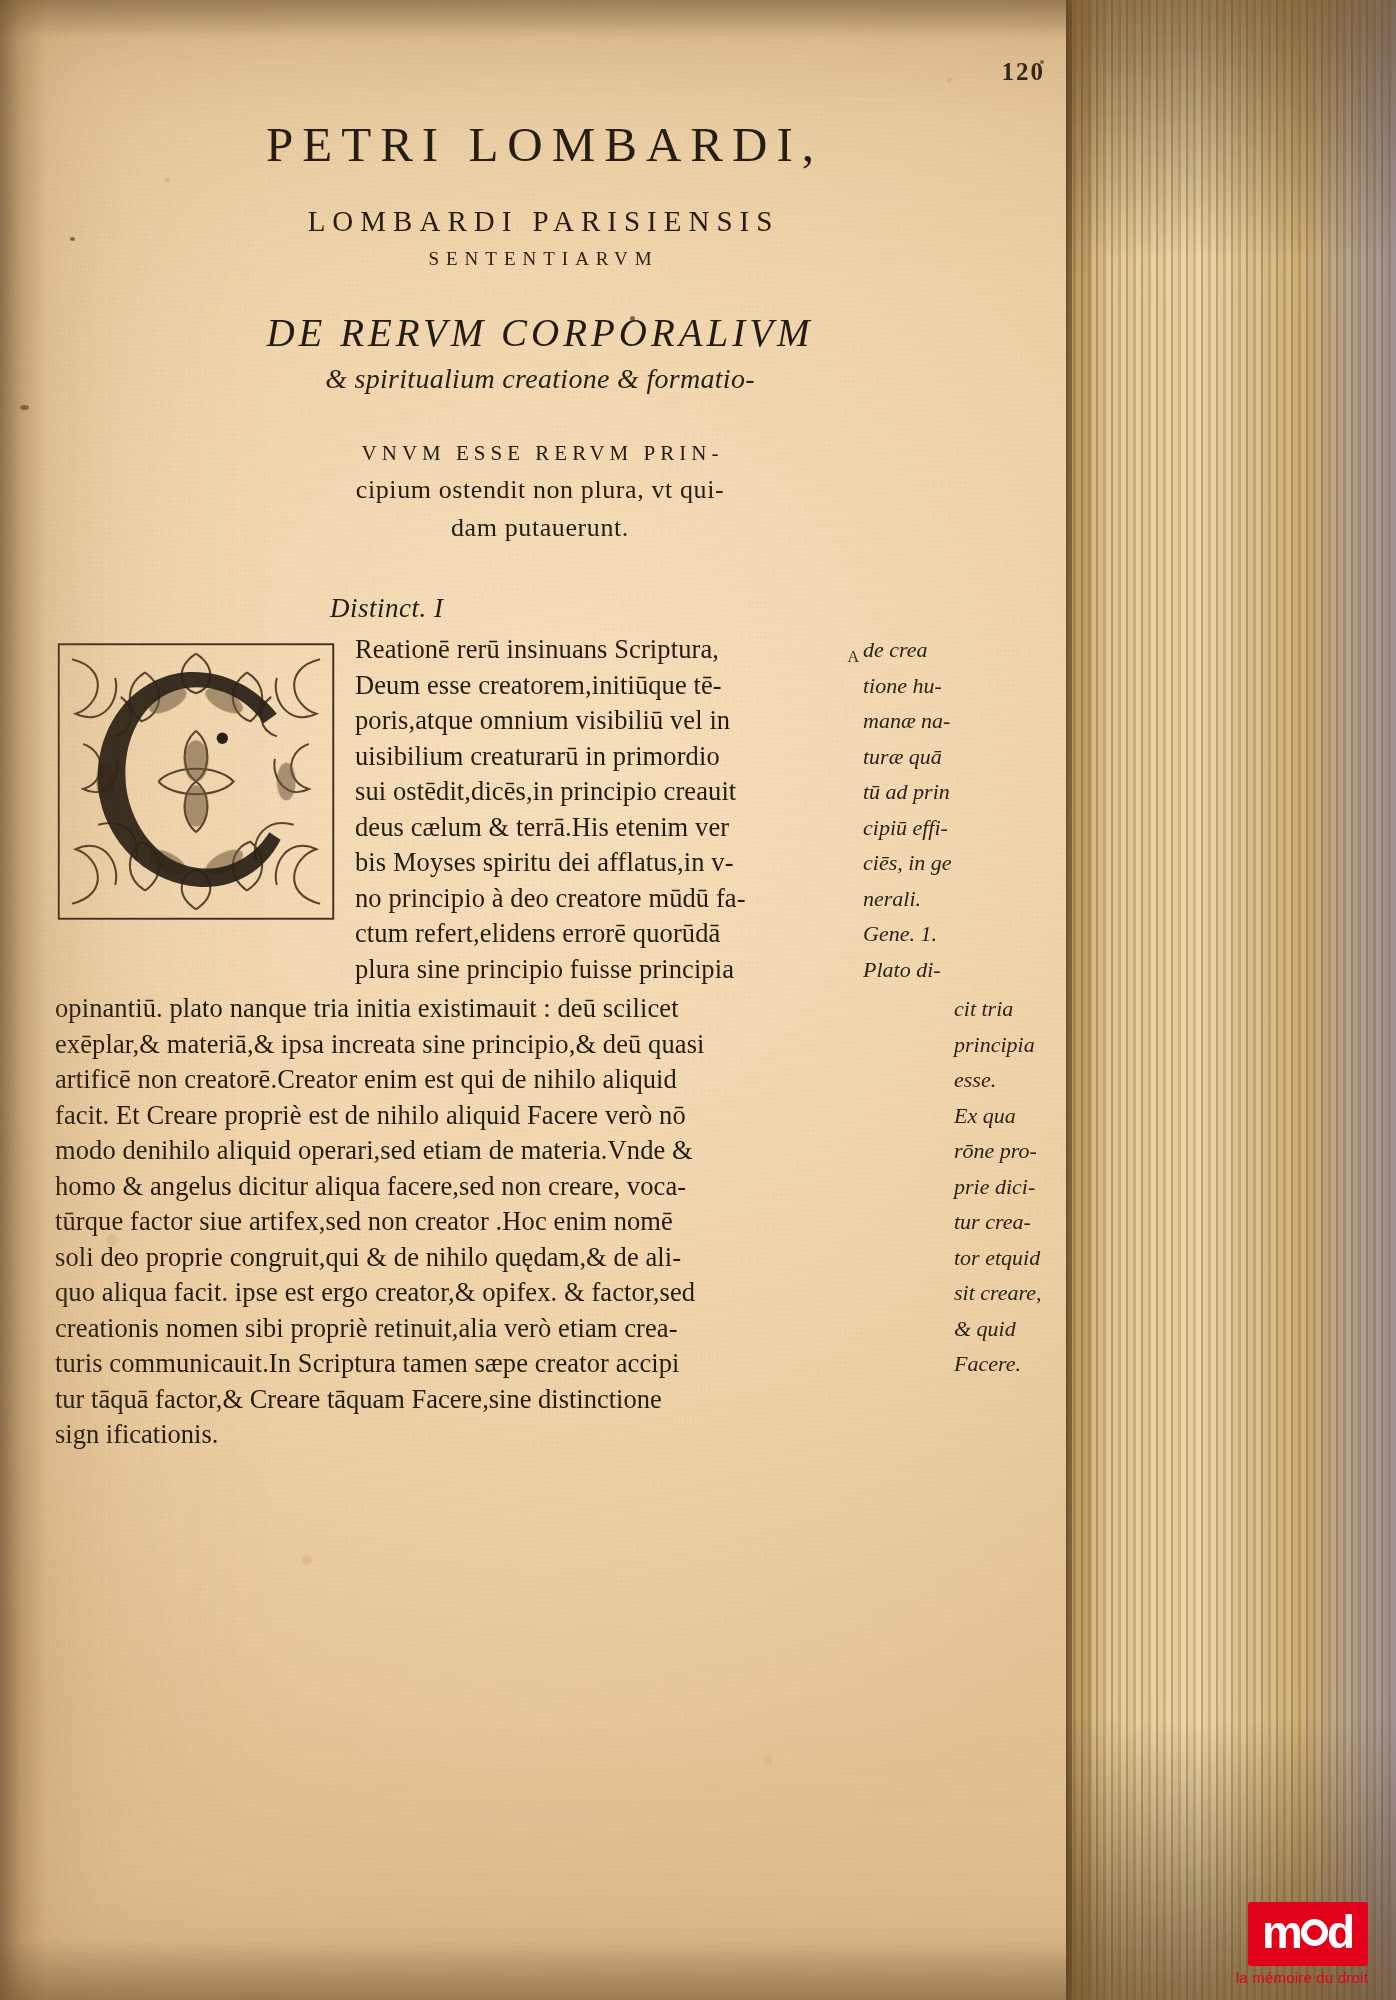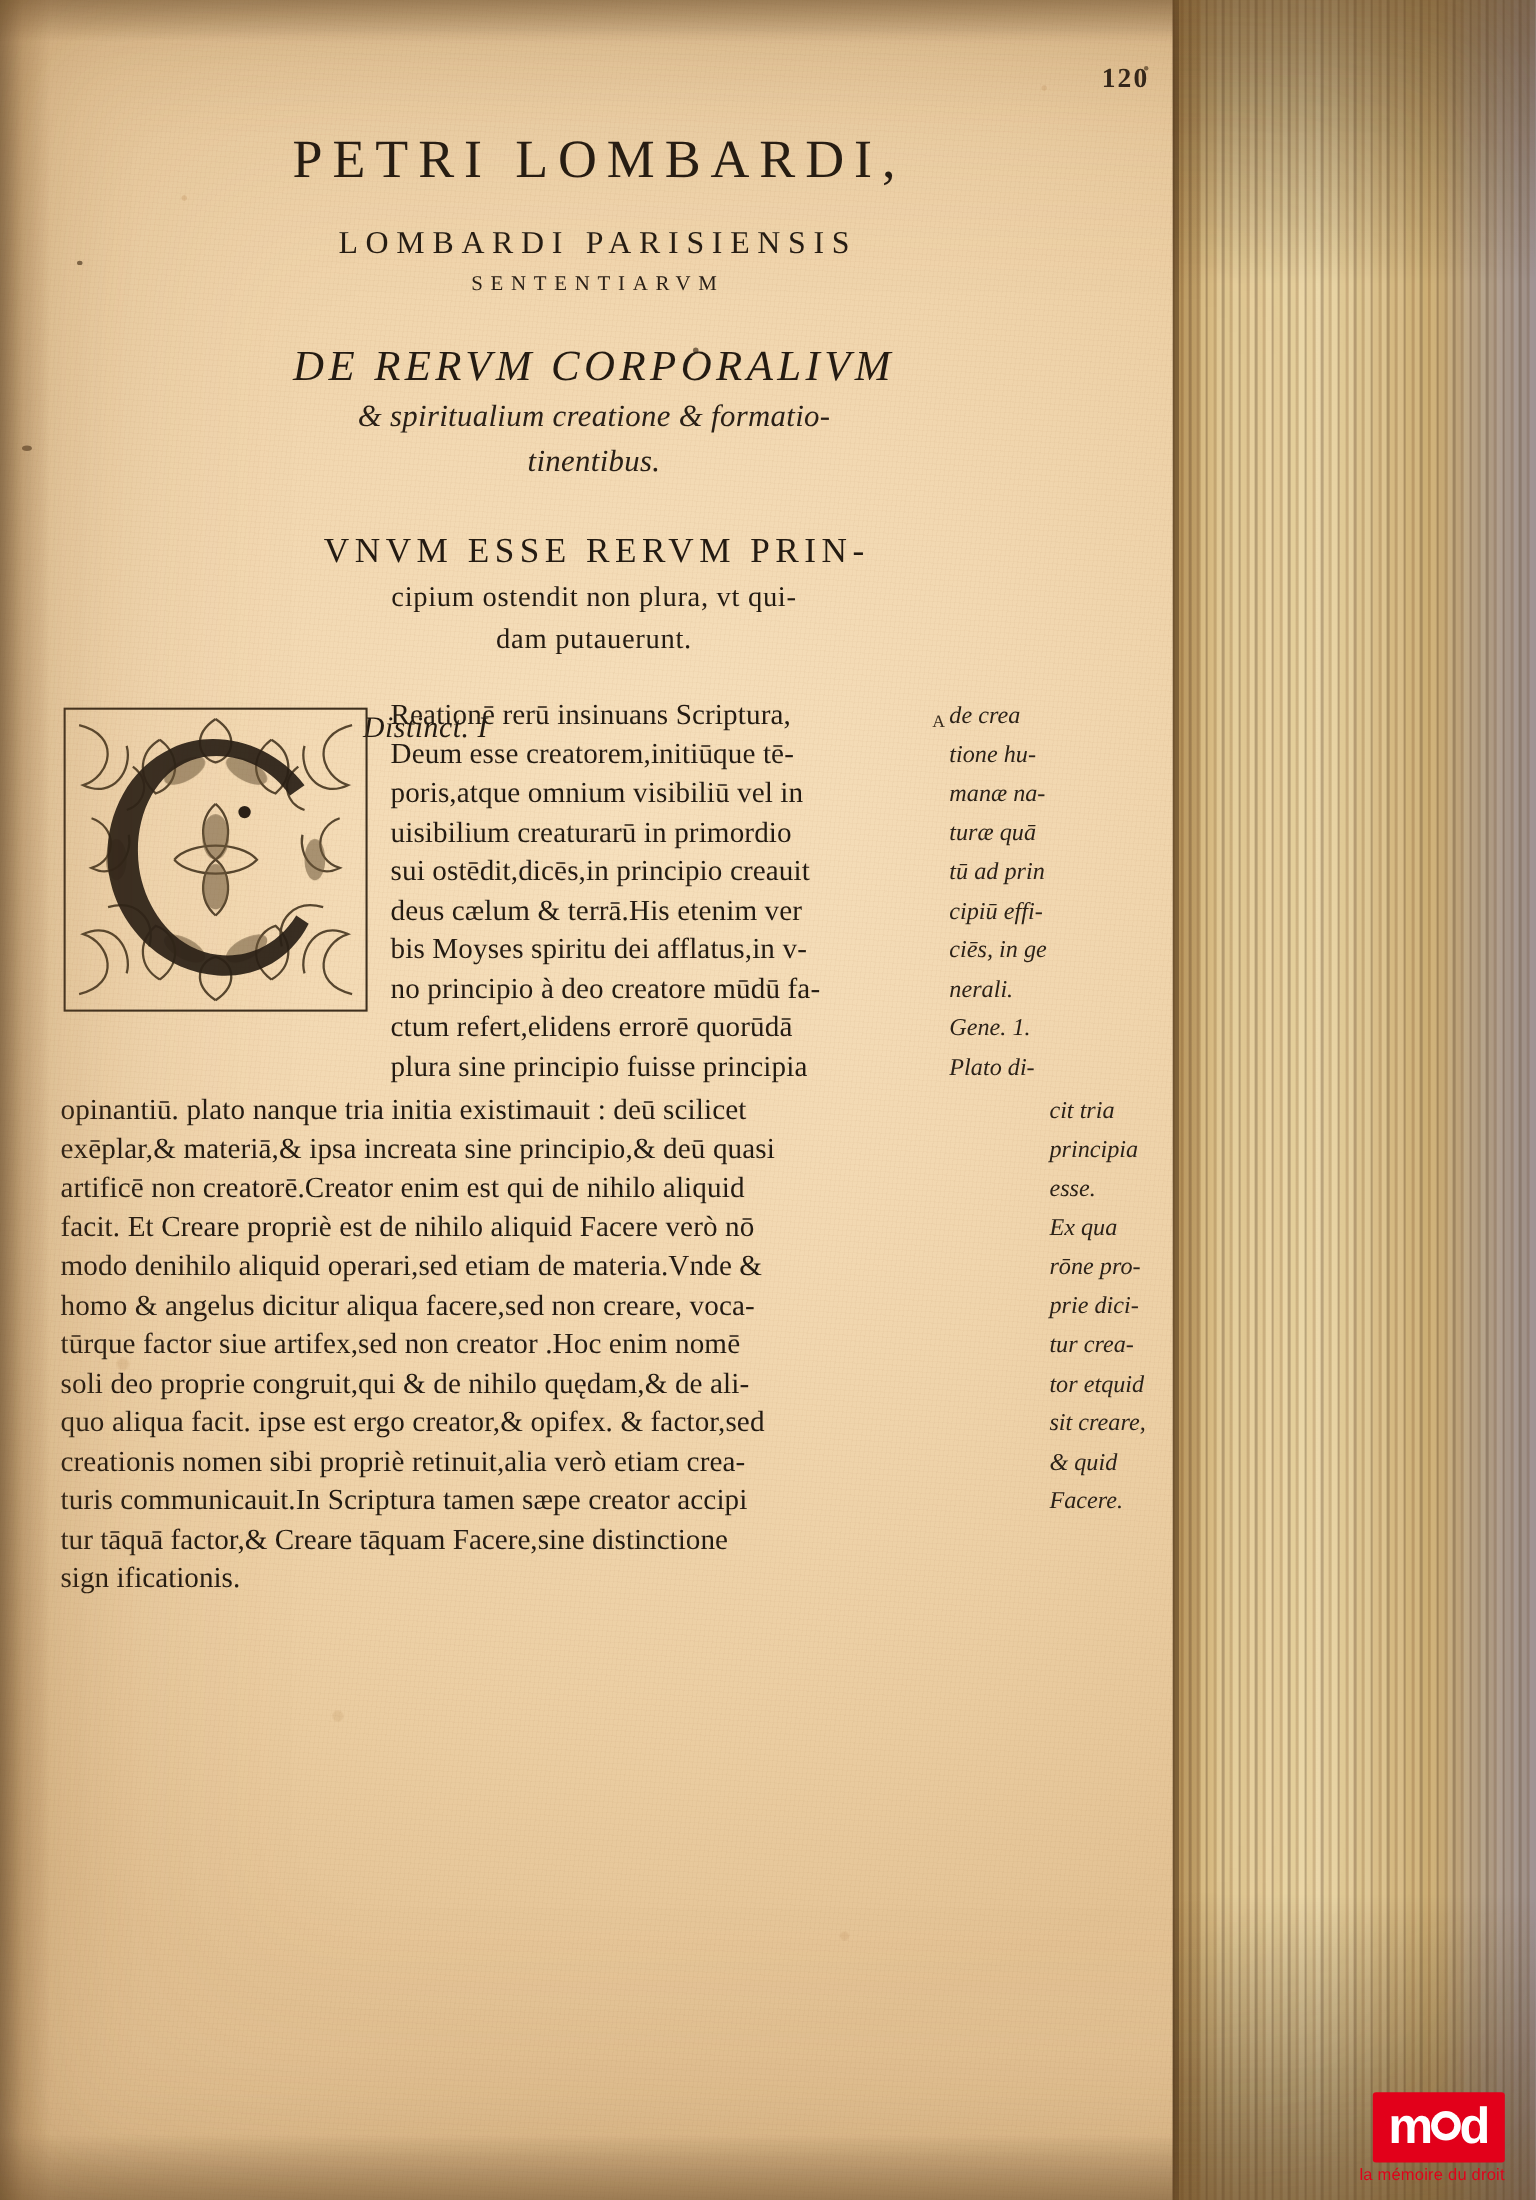--- a/index.html
+++ b/index.html
@@ -130,21 +130,21 @@
     font-style:italic;
     font-size:28px;letter-spacing:.3px;
     margin:8px 0 0 0;color:#2a2017;
   }
   .t-ital.l2{margin-top:9px;}
   .t-ital.l3{margin-top:9px;}
 
   .t-caps2{
     text-align:center;
     font-family:"Liberation Serif",serif;
-    font-size:32px;letter-spacing:5px;
+    font-size:21px;letter-spacing:5px;
     margin:46px 0 0 0;text-indent:5px;color:#241b12;
   }
   .t-rom{
     text-align:center;
     font-family:"Liberation Serif",serif;
     font-size:26px;letter-spacing:.6px;
     margin:9px 0 0 0;color:#241b12;
   }
   .t-rom.l2{margin-top:8px;}
 
@@ -270,21 +270,20 @@
 
   <div class="block">
 
     <div class="t-main">PETRI LOMBARDI,</div>
 
     <div class="t-sub1">LOMBARDI PARISIENSIS</div>
     <div class="t-sub2">SENTENTIARVM</div>
 
     <div class="t-ital-caps">DE RERVM CORPORALIVM</div>
     <div class="t-ital l1">&amp; spiritualium creatione &amp; formatio-</div>
-    <div class="t-ital l3">tinentibus.</div>
 
     <div class="t-caps2">VNVM ESSE RERVM PRIN-</div>
     <div class="t-rom l1">cipium ostendit non plura, vt qui-</div>
     <div class="t-rom l2">dam putauerunt.</div>
 
     <div class="distinct">Distinct. I</div>
 
     <div class="marker-a">A</div>
   </div>
 

